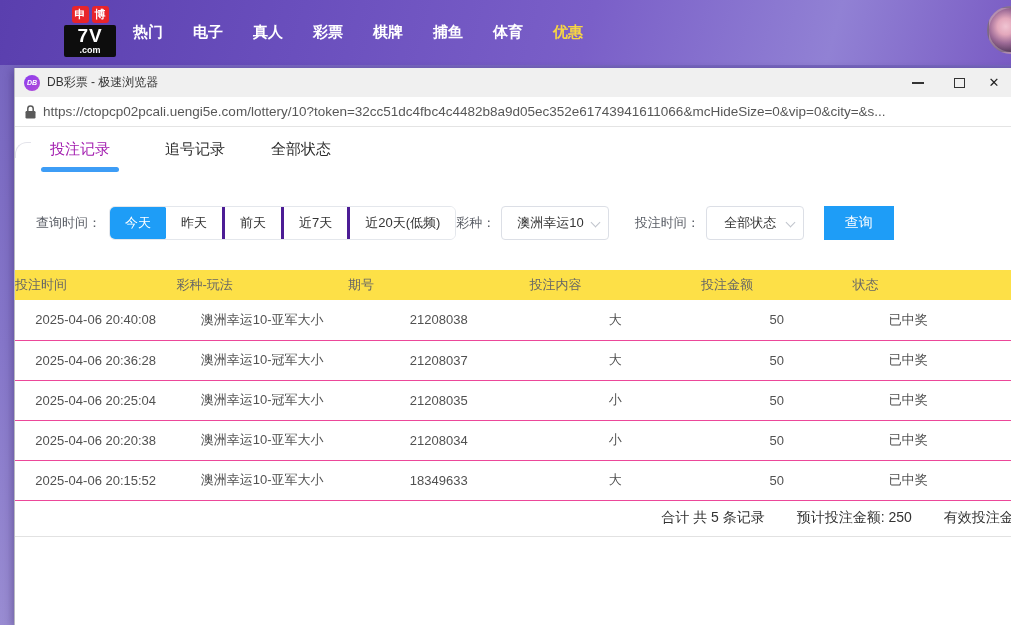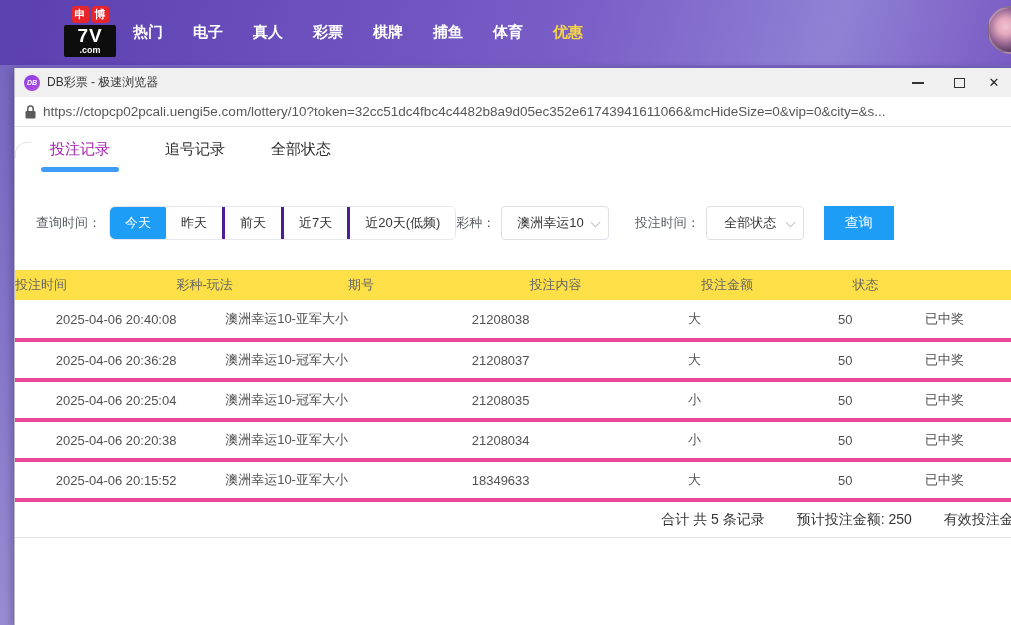--- a/index.html
+++ b/index.html
@@ -63,21 +63,21 @@
     padding:0 24px 0 15px; position:relative; cursor:pointer; min-width:98px; justify-content:center; }
   .select-value { font-size:13px; color:#333; white-space:nowrap; }
   .chevron { position:absolute; right:9px; top:12px; width:7px; height:7px;
     border-right:1.5px solid #c0c4cc; border-bottom:1.5px solid #c0c4cc; transform:rotate(45deg); }
   .search-btn { margin-left:20px; width:70px; height:34px; background:#1e9df7; color:#fff; border:none;
     border-radius:0; font-size:14px; cursor:pointer; font-family:inherit; }
 
   
   .bet-table { width:100%; border-collapse:collapse; margin-top:30px; table-layout:fixed; }
   .bet-table th { background:#fde047; height:30px; font-size:13px; color:#666; font-weight:normal; text-align:left; }
-  .bet-table td { height:40px; font-size:13px; color:#515151; text-align:right; border-bottom:4px solid #ec4899; background:#fff;margin-left:8px; }
+  .bet-table td { height:40px; font-size:13px; color:#515151; text-align:center; border-bottom:1px solid #ec4899; background:#fff;margin-left:8px; }
   .bet-table th:nth-child(1), .bet-table td:nth-child(1){ width:16%; }
   .bet-table th:nth-child(2), .bet-table td:nth-child(2){ width:17%; }
   .bet-table th:nth-child(3), .bet-table td:nth-child(3){ width:18%; }
   .bet-table th:nth-child(4), .bet-table td:nth-child(4){ width:17%; }
   .bet-table th:nth-child(5), .bet-table td:nth-child(5){ width:15%; }
   .bet-table th:nth-child(6), .bet-table td:nth-child(6){ width:17%; padding-right:60px; }
   .status-win { color:#e04040; }
 
   
   .summary { width:1044px; height:36px; display:flex; align-items:center; justify-content:flex-end; gap:32px;

